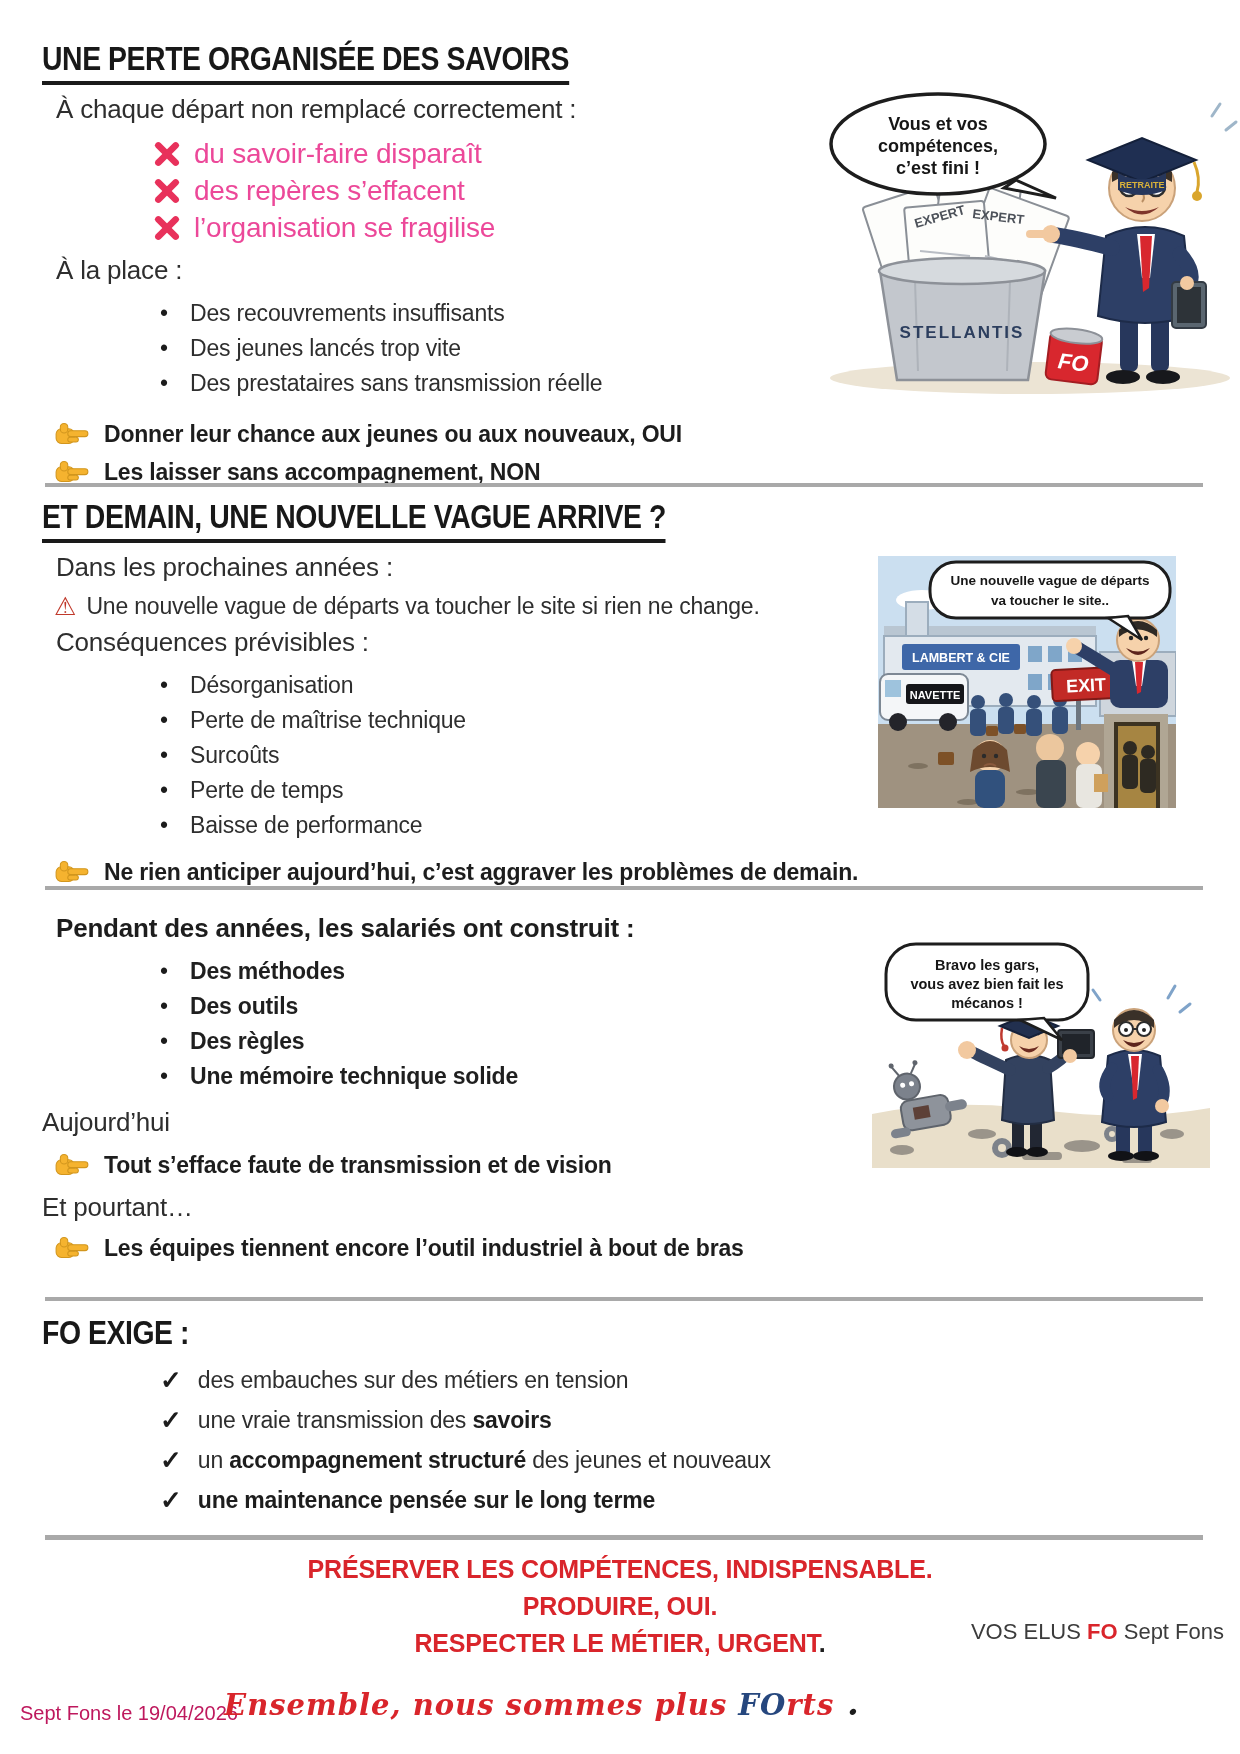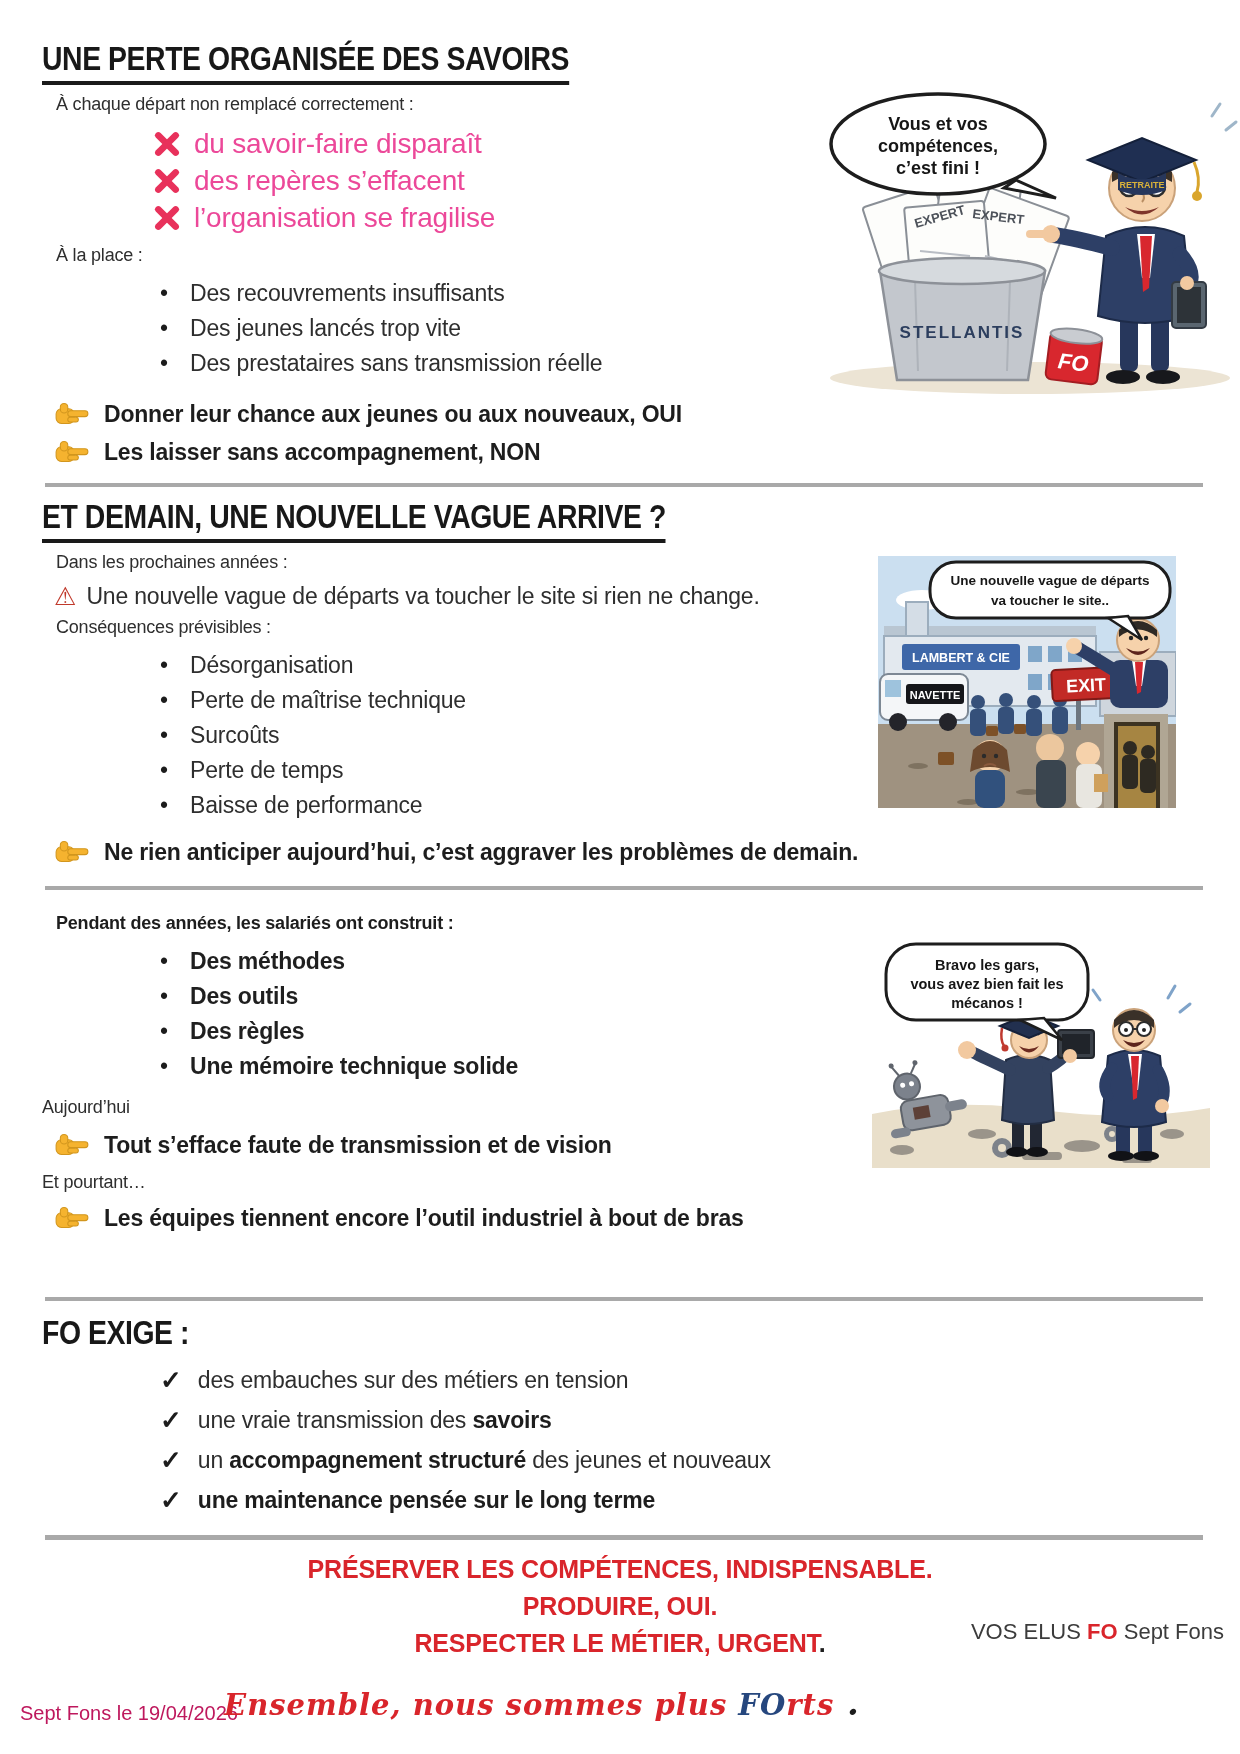--- a/index.html
+++ b/index.html
@@ -2,21 +2,21 @@
 <html><head>
 <meta charset="utf-8">
 <style>
   html,body{margin:0;padding:0;background:#ffffff;}
   .page{position:relative;width:1240px;height:1754px;background:#ffffff;
         font-family:"Liberation Sans",sans-serif;color:#2e2e2e;overflow:hidden;}
   .sec{position:absolute;left:42px;}
   .h1{font-size:33px;font-weight:bold;color:#181818;letter-spacing:-.5px;white-space:nowrap;}
   .squeeze{display:inline-block;transform:scaleX(.86);transform-origin:0 50%;}
   .u{border-bottom:4px solid #1a1a1a;padding-bottom:3px;display:inline-block;}
-  .body-line{font-size:18px;color:#2e2e2e;margin-left:14px;margin-top:9px;letter-spacing:-.2px;}
+  .body-line{font-size:26px;color:#2e2e2e;margin-left:14px;margin-top:9px;letter-spacing:-.2px;}
   .x-list{margin-top:10px;}
   .x-row{display:flex;align-items:center;gap:14px;margin-left:112px;height:37px;}
   .x-row .txt{font-size:28px;color:#ec4899;letter-spacing:-.2px;}
   .dot-list{margin-top:10px;}
   .dot-row{display:flex;align-items:center;gap:22px;margin-left:118px;height:35px;}
   .dot{font-size:23px;color:#1c1c1c;line-height:1;}
   .dot-row .txt{font-size:23px;color:#2e2e2e;letter-spacing:-.2px;}
   .dot-row.bold .txt{font-weight:bold;color:#1f1f1f;text-align:center;}
   .finger-row{display:flex;align-items:center;gap:14px;margin-left:12px;height:38px;}
   .finger-row .txt{font-size:23px;font-weight:bold;color:#1d1d1d;letter-spacing:-.2px;white-space:nowrap;}

